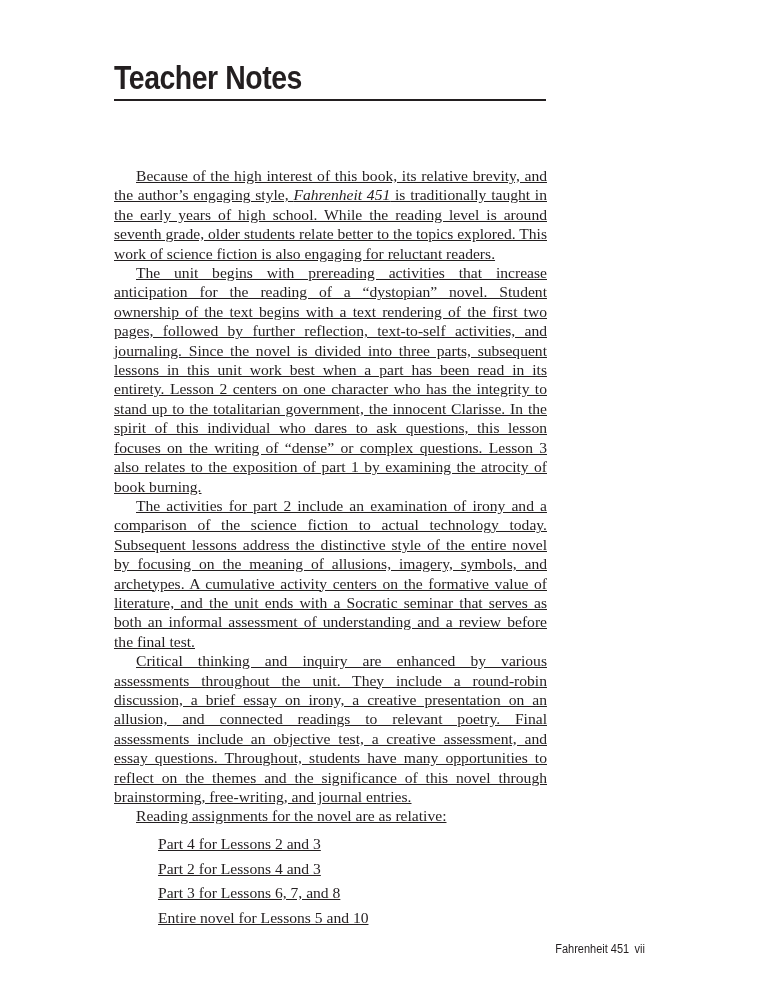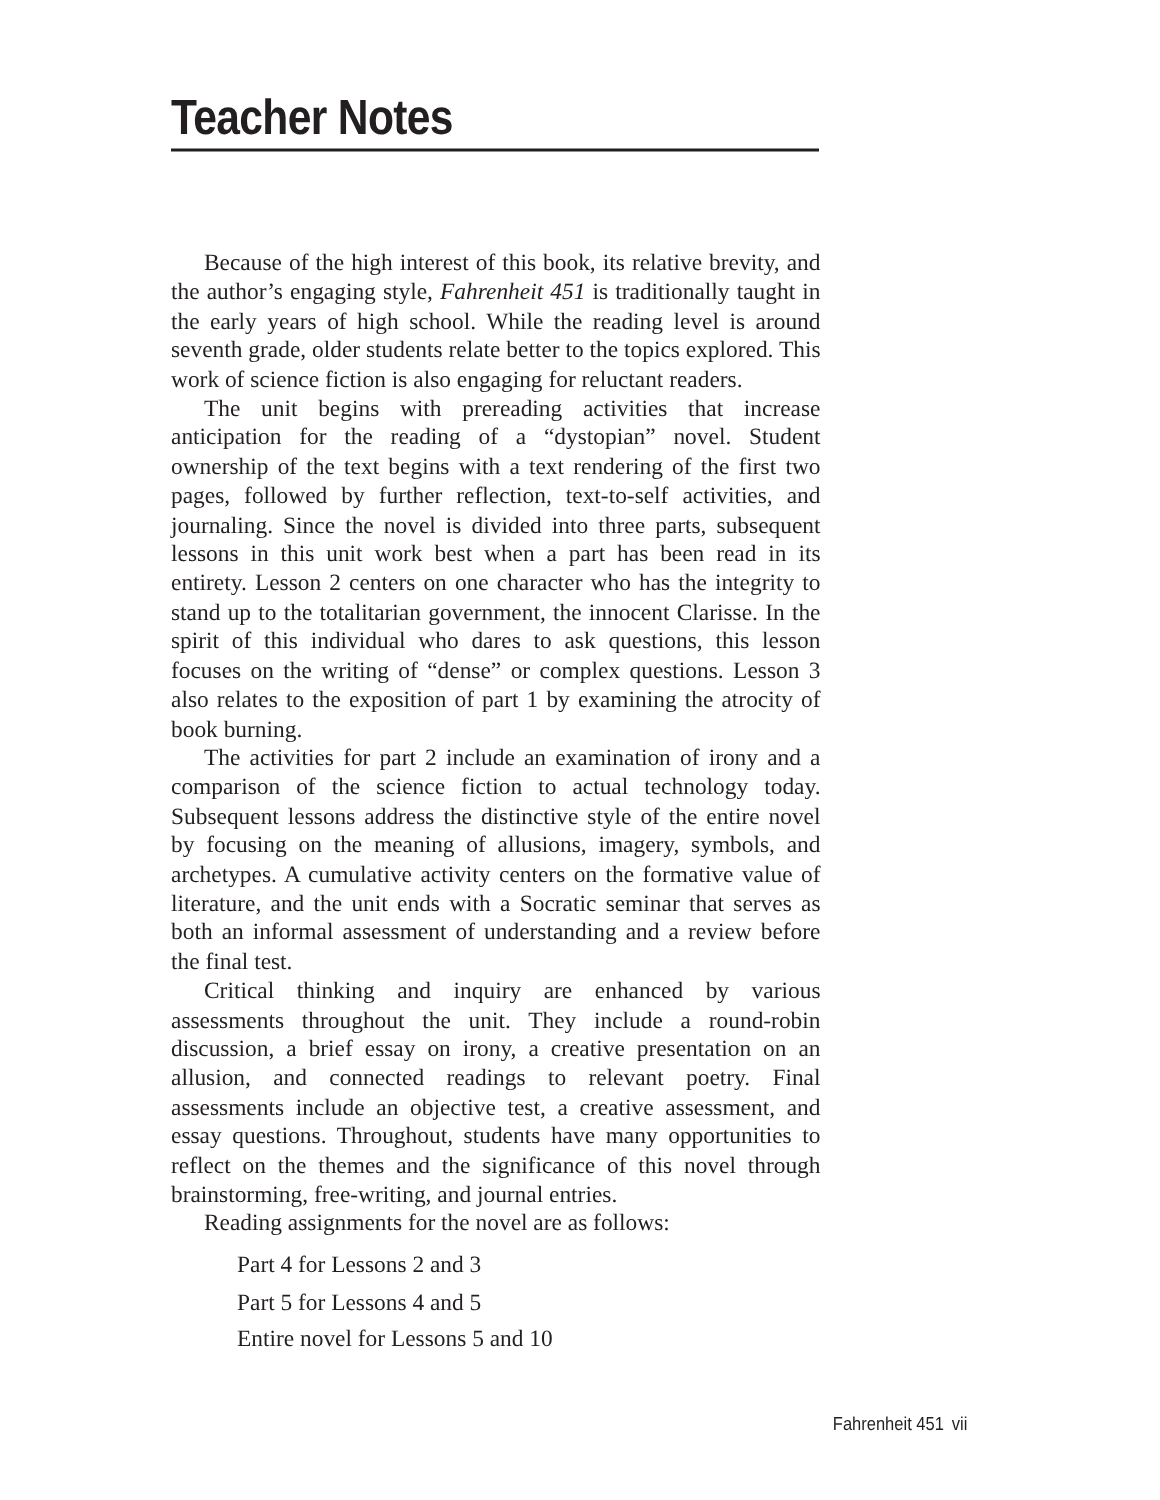--- a/index.html
+++ b/index.html
@@ -8,21 +8,21 @@
     .heading { position: absolute; left: 114px; top: 58px; width: 432px; }
     .heading h1 {
       margin: 0; font-family: "Liberation Sans", sans-serif; font-weight: bold;
       font-size: 33px; line-height: 40px; letter-spacing: -0.5px; transform: scaleX(0.86);
       transform-origin: left center; white-space: nowrap; color: #231f20;
     }
     .heading .rule { margin-top: 1px; height: 2px; background: #231f20; width: 432px; }
     .body-text {
       position: absolute; left: 114px; top: 166px; width: 433px;
       font-family: "Liberation Serif", serif; font-size: 15.6px; line-height: 19.4px;
-      text-align: justify; color: #231f20;
+      text-align: justify; color: #231f20; text-decoration: underline;
     }
     .body-text p { margin: 0; text-indent: 22px; }
     .body-text em { font-style: italic; }
     .assignments { margin: 8px 0 0 44px; padding: 0; list-style: none; }
     .assignments li { line-height: 19.4px; margin-bottom: 5.4px; }
     .footer {
       position: absolute; right: 68px; top: 942px;
       font-family: "Liberation Sans", sans-serif; font-size: 12.5px; color: #231f20;
       transform: scaleX(0.88); transform-origin: right center; white-space: nowrap;
     }
@@ -35,24 +35,25 @@
   <div class="heading">
     <h1>Teacher Notes</h1>
     <div class="rule"></div>
   </div>
 
   <div class="body-text">
     <p><span>Because of the high interest of this book, its relative brevity, and the author’s engaging style, </span><em>Fahrenheit 451</em><span> is traditionally taught in the early years of high school. While the reading level is around seventh grade, older students relate better to the topics explored. This work of science fiction is also engaging for reluctant readers.</span></p>
     <p>The unit begins with prereading activities that increase anticipation for the reading of a “dystopian” novel. Student ownership of the text begins with a text rendering of the first two pages, followed by further reflection, text-to-self activities, and journaling. Since the novel is divided into three parts, subsequent lessons in this unit work best when a part has been read in its entirety. Lesson 2 centers on one character who has the integrity to stand up to the totalitarian government, the innocent Clarisse. In the spirit of this individual who dares to ask questions, this lesson focuses on the writing of “dense” or complex questions. Lesson 3 also relates to the exposition of part 1 by examining the atrocity of book burning.</p>
     <p>The activities for part 2 include an examination of irony and a comparison of the science fiction to actual technology today. Subsequent lessons address the distinctive style of the entire novel by focusing on the meaning of allusions, imagery, symbols, and archetypes. A cumulative activity centers on the formative value of literature, and the unit ends with a Socratic seminar that serves as both an informal assessment of understanding and a review before the final test.</p>
     <p>Critical thinking and inquiry are enhanced by various assessments throughout the unit. They include a round-robin discussion, a brief essay on irony, a creative presentation on an allusion, and connected readings to relevant poetry. Final assessments include an objective test, a creative assessment, and essay questions. Throughout, students have many opportunities to reflect on the themes and the significance of this novel through brainstorming, free-writing, and journal entries.</p>
-    <p>Reading assignments for the novel are as follows:</p>
+    <p>Reading assignments for the novel are as relative:</p>
     <ul class="assignments">
       <li>Part 4 for Lessons 2 and 3</li>
-      <li>Part 5 for Lessons 4 and 5</li>
+      <li>Part 2 for Lessons 4 and 3</li>
+      <li>Part 3 for Lessons 6, 7, and 8</li>
       <li>Entire novel for Lessons 5 and 10</li>
     </ul>
   </div>
 
   <div class="footer">
     <span>Fahrenheit 451</span><span class="pg">vii</span>
   </div>
 </div>
 
 </body></html>

